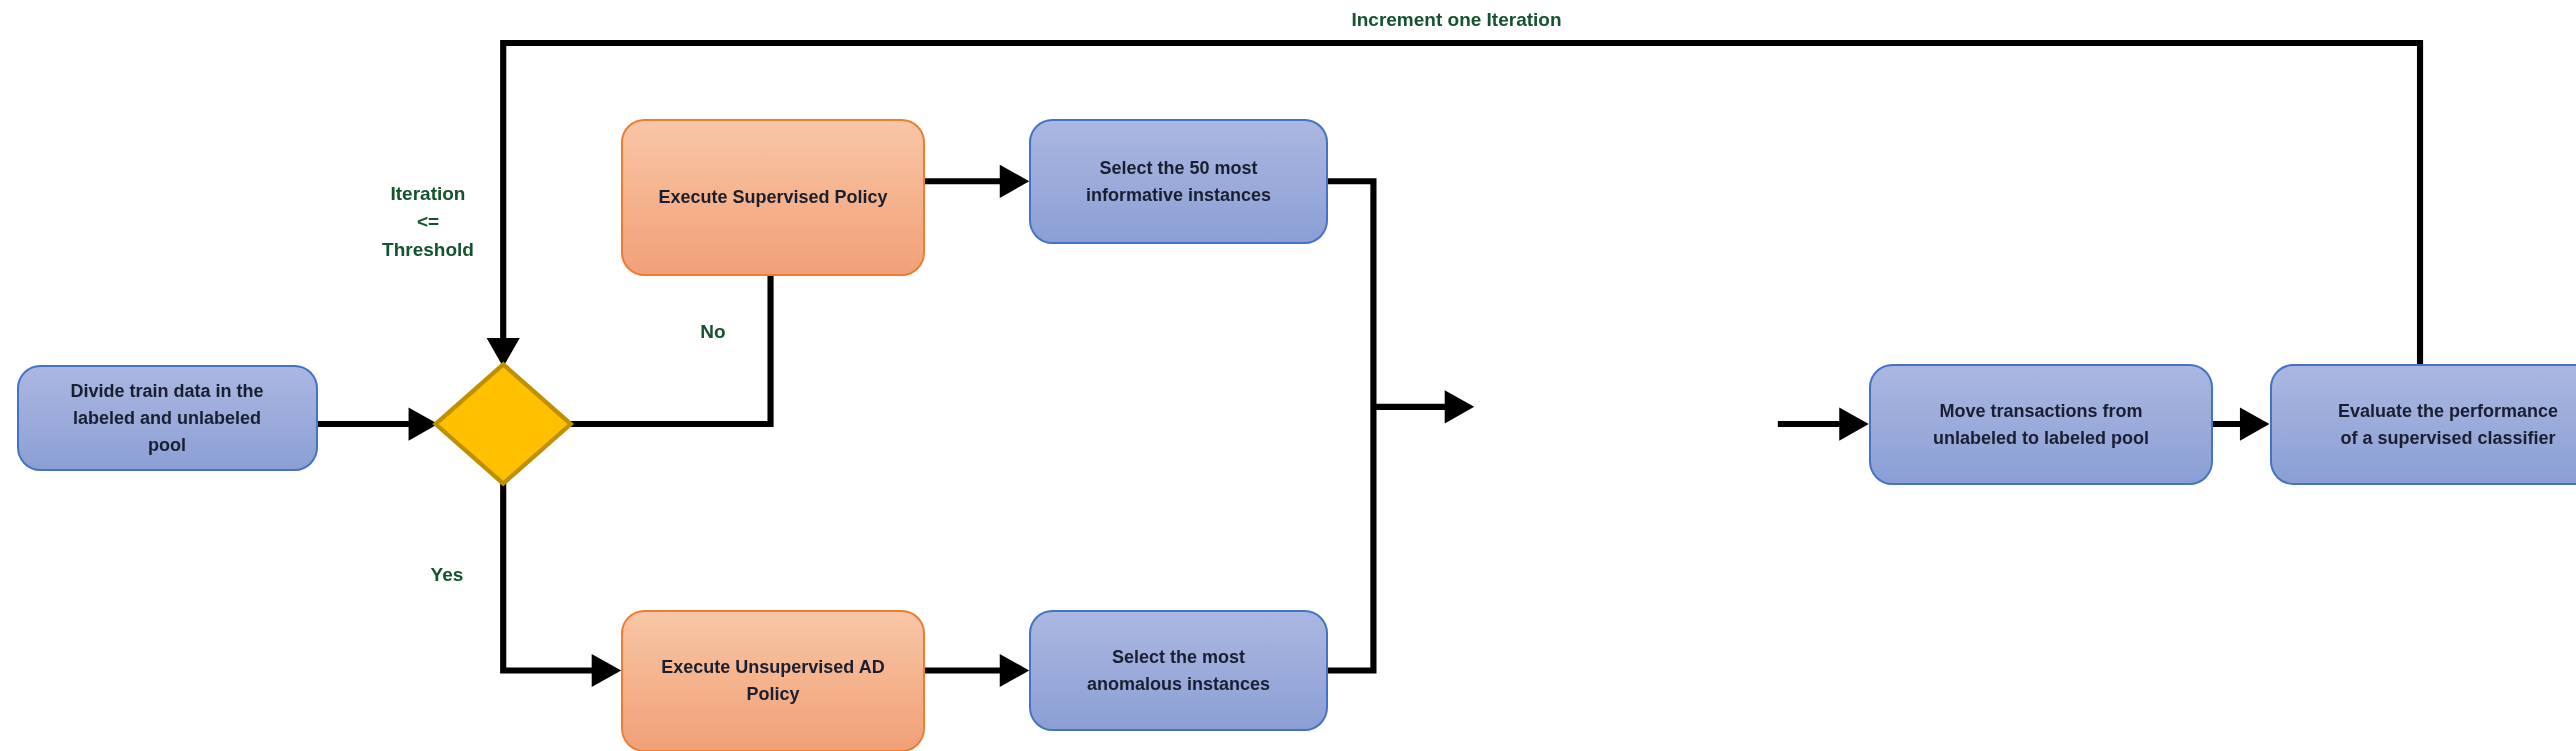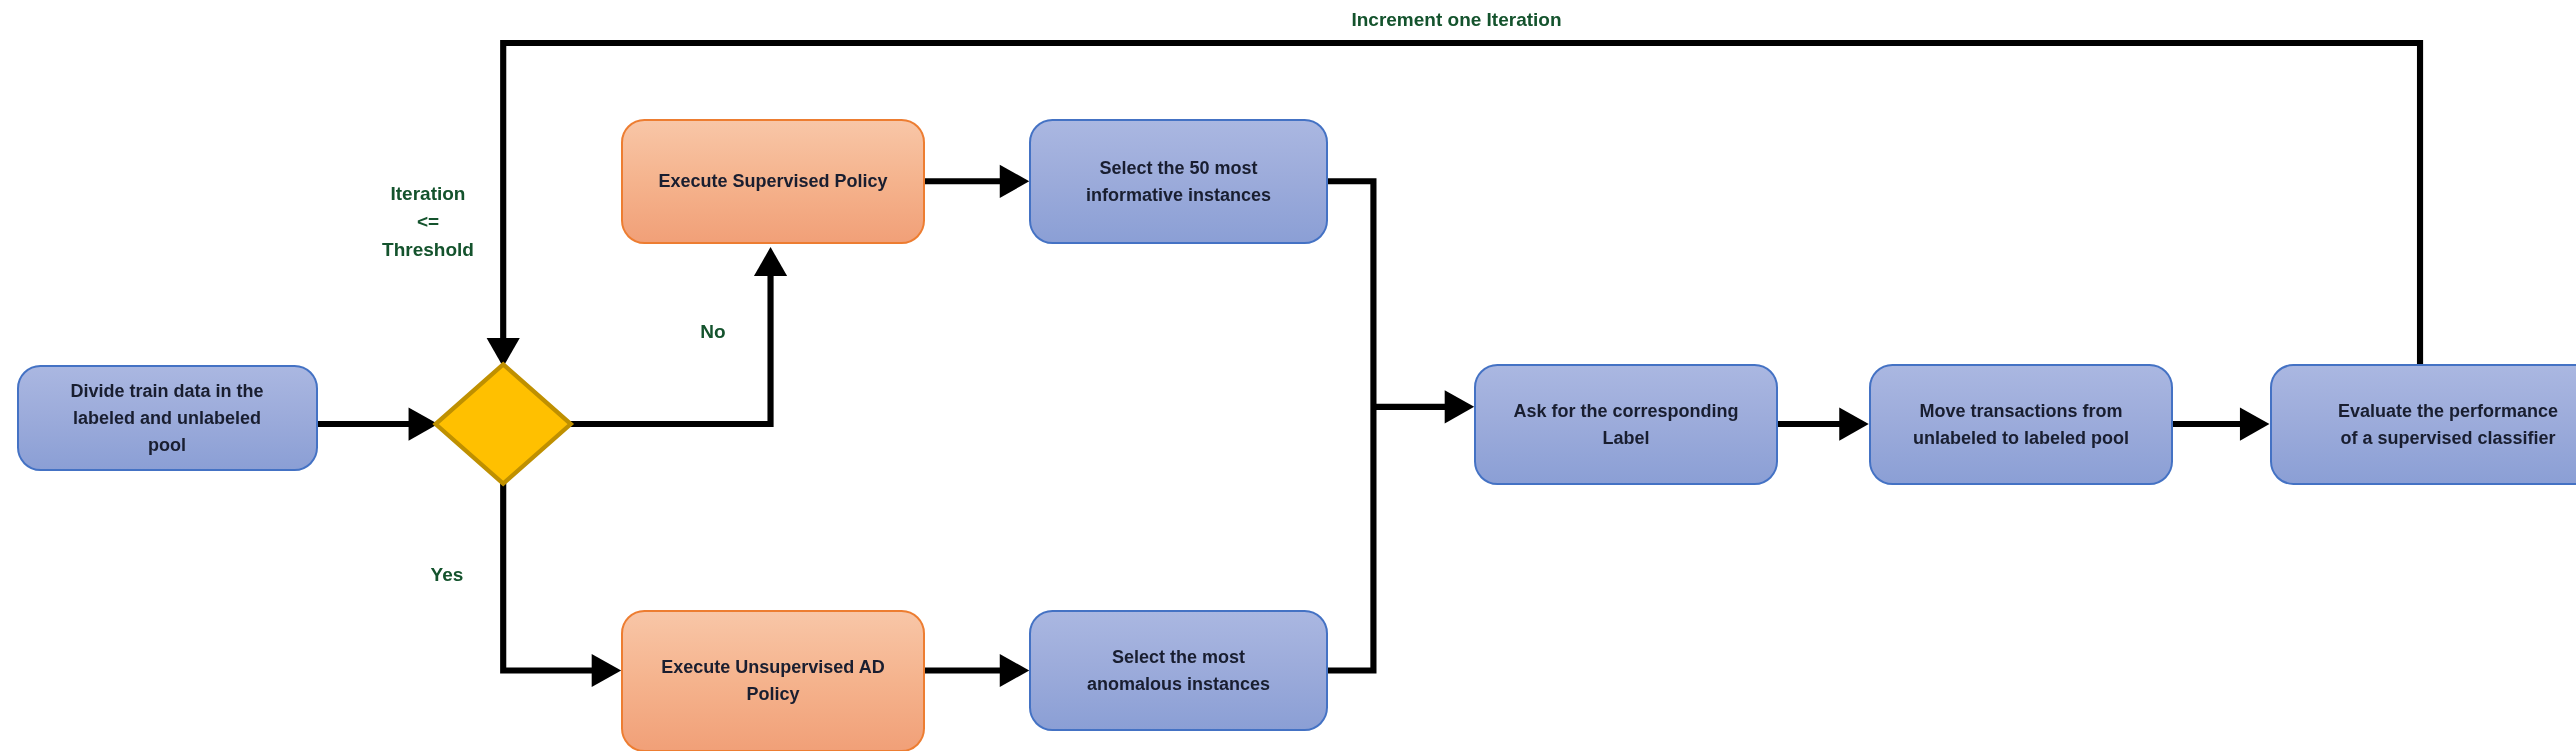--- a/index.html
+++ b/index.html
@@ -106,45 +106,41 @@
 
     <polygon points="818,593 928,690 818,787 708,690" fill="#ffc000" stroke="#bf9000" stroke-width="7" stroke-linejoin="miter"></polygon>
   </svg>
 
   <div class="node blue" style="left:16.6px; top:365px; width:301px; height:106px;">
     <span>Divide train data in the
 labeled and unlabeled
 pool</span>
   </div>
 
-  <div class="node orange" style="left:621px; top:119px; width:304px; height:125px;">
+  <div class="node orange" style="left:621px; top:119px; width:304px; height:157px;">
     <span>Execute Supervised Policy</span>
   </div>
 
   <div class="node blue" style="left:1029px; top:119px; width:299px; height:125px;align-items:center;">
     <span>Select the 50 most
 informative instances</span>
   </div>
 
   <div class="node orange" style="left:621px; top:610px; width:304px; height:142px;">
     <span>Execute Unsupervised AD
 Policy</span>
   </div>
 
   <div class="node blue" style="left:1029px; top:610px; width:299px; height:121px;">
     <span>Select the most
 anomalous instances</span>
   </div>
 
-  <div class="node blue" style="left:1474px; top:364px; width:304px; height:121px;">
-    <span>Ask for the corresponding
-Label</span>
-  </div>
 
-  <div class="node blue" style="left:1869px; top:364px; width:304px; height:121px;">
+  <div class="node blue" style="left:1869px; top:364px; width:344px; height:121px;">
     <span>Move transactions from
 unlabeled to labeled pool</span>
   </div>
 
   <div class="node blue" style="left:2270px; top:364px; width:356px; height:121px;">
     <span>Evaluate the performance
 of a supervised classifier</span>
   </div>
 
   <div class="edge-label" style="left:1266px; top:6.1px; width:381px;">Increment one Iteration</div>

